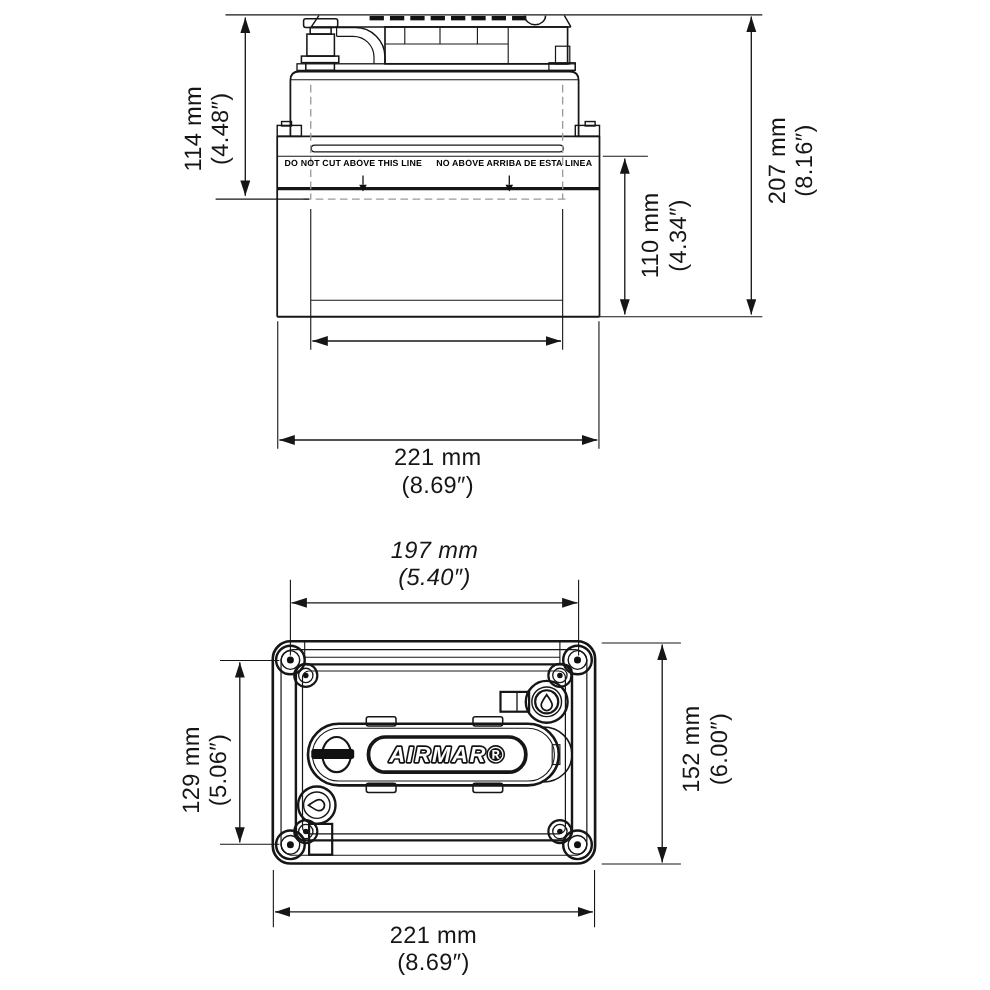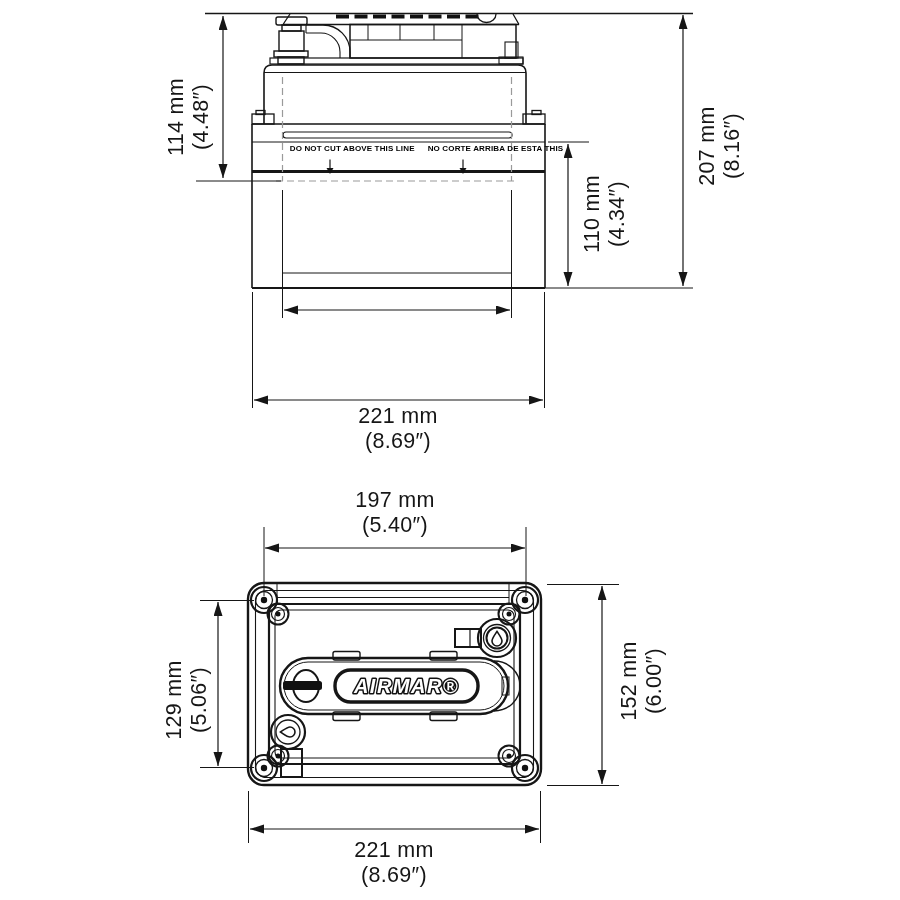--- a/index.html
+++ b/index.html
@@ -6,21 +6,21 @@
   #stage{position:relative;width:900px;height:900px;background:#fff;overflow:hidden;
          font-family:"Liberation Sans",sans-serif;color:#111;}
   #stage svg{position:absolute;left:0;top:0;}
   .dim{position:absolute;text-align:center;line-height:1.14;white-space:nowrap;
        font-size:21.5px;letter-spacing:.3px;color:#161616;}
   .dim span{display:block;}
   .hor{transform:translateX(-50%);}
   .rot{transform:translate(-50%,-50%) rotate(-90deg);}
   .warn{position:absolute;left:252px;top:145px;width:293px;display:flex;
         justify-content:center;gap:13px;font-size:8px;font-weight:700;
-        letter-spacing:.15px;line-height:1;color:#000;white-space:nowrap;padding-left:28px;}
+        letter-spacing:.15px;line-height:1;color:#000;white-space:nowrap;}
   .logo-text{font-family:"Liberation Sans",sans-serif;font-size:20px;font-weight:700;
              font-style:italic;letter-spacing:1.5px;}
 </style>
 </head>
 <body>
 
 <div id="stage">
 
 <svg width="900" height="900" viewBox="0 0 900 900">
   <defs>
@@ -200,41 +200,41 @@
     <path d="M200,600.5 H254 M200,767.5 H254" stroke-width="1"></path>
     <line x1="602" y1="586" x2="602" y2="784" marker-start="url(#ah)" marker-end="url(#ah)"></line>
     <path d="M547,584.5 H619 M547,785.5 H619" stroke-width="1"></path>
     <line x1="250" y1="829" x2="539" y2="829" marker-start="url(#ah)" marker-end="url(#ah)"></line>
     <path d="M248.5,791 V843 M540.5,791 V843" stroke-width="1"></path>
   </g>
 </svg>
 
   <div class="warn">
     <span>DO NOT CUT ABOVE THIS LINE</span>
-    <span>NO CORTE ARRIBA DE ESTA THIS</span>
+    <span>NO ABOVE ARRIBA DE ESTA LINEA</span>
   </div>
 
   <div class="dim rot" style="left:188px;top:117px;">
     <span>114 mm</span>
     <span>(4.48″)</span>
   </div>
   <div class="dim rot" style="left:719px;top:146px;">
     <span>207 mm</span>
     <span>(8.16″)</span>
   </div>
   <div class="dim rot" style="left:604px;top:214px;">
     <span>110 mm</span>
     <span>(4.34″)</span>
   </div>
   <div class="dim hor" style="left:398px;top:404px;">
     <span>221 mm</span>
     <span>(8.69″)</span>
   </div>
 
-  <div class="dim hor" style="left:395px;top:488px;">
+  <div class="dim hor" style="left:395px;top:488px;font-style:italic;">
     <span>197 mm</span>
     <span>(5.40″)</span>
   </div>
   <div class="dim rot" style="left:186px;top:700px;">
     <span>129 mm</span>
     <span>(5.06″)</span>
   </div>
   <div class="dim rot" style="left:641px;top:681px;">
     <span>152 mm</span>
     <span>(6.00″)</span>

